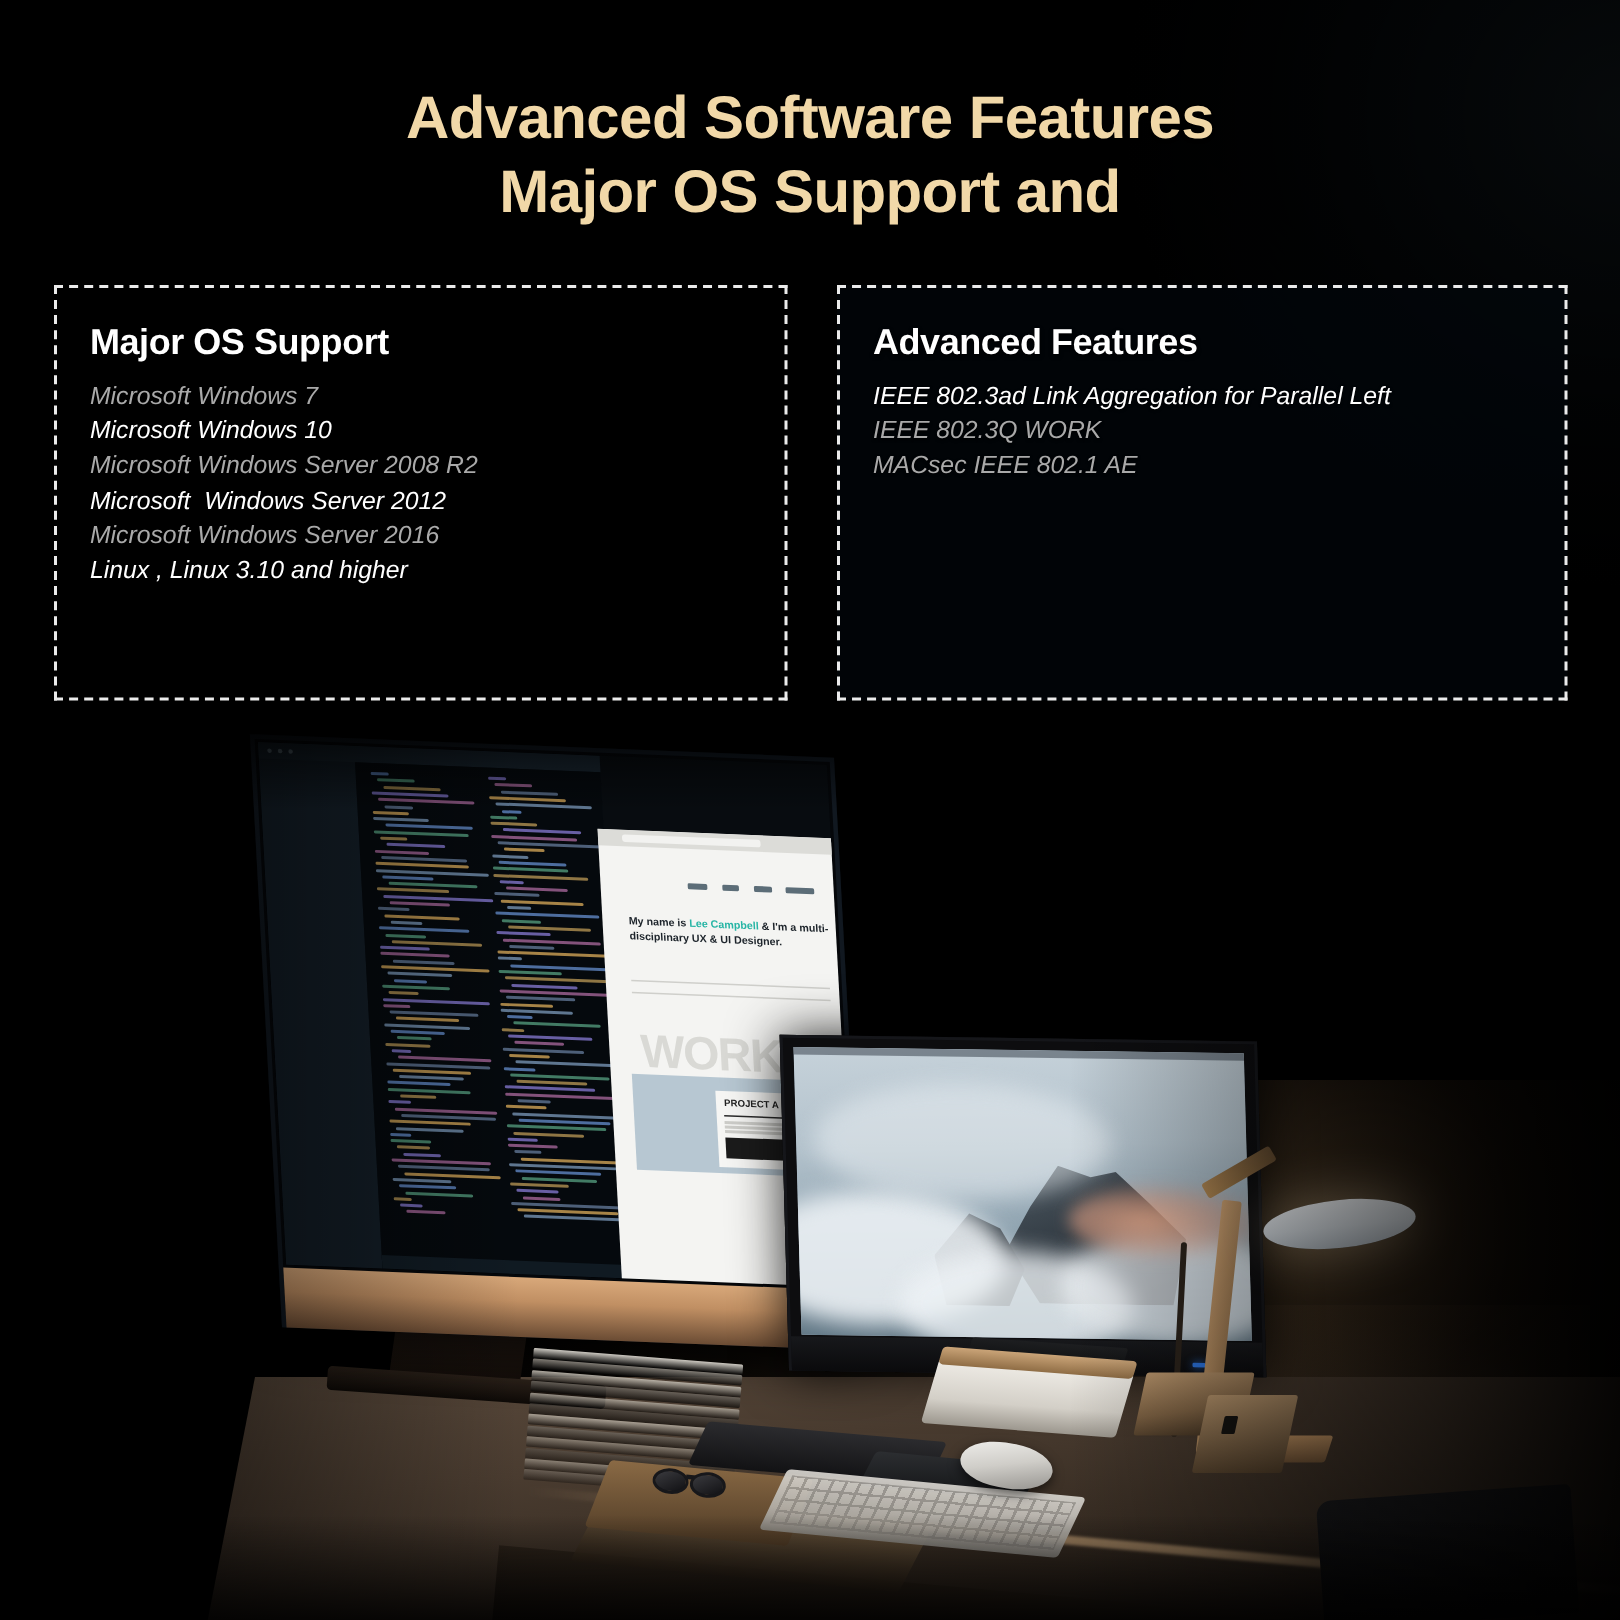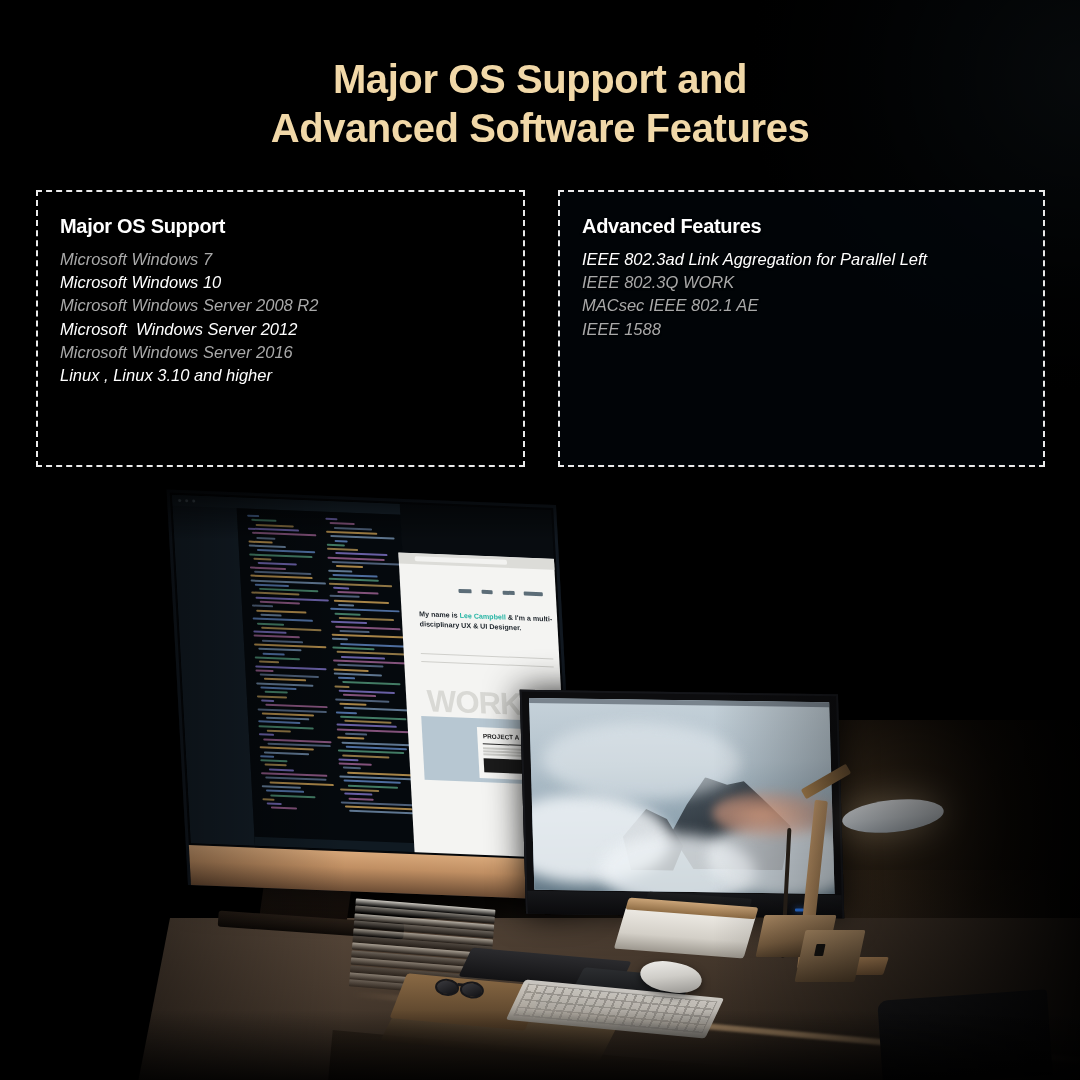--- a/index.html
+++ b/index.html
@@ -46,21 +46,21 @@
   .panel{
     position:absolute;z-index:6;
     border:2px dashed rgba(255,255,255,.92);
     box-sizing:border-box;
   }
   .panel-left{left:36px;top:190px;width:489px;height:277px;background:rgba(0,0,0,.55);}
   .panel-right{left:558px;top:190px;width:487px;height:277px;background:rgba(3,10,16,.42);}
 
   .panel-h{
     font-family:"Liberation Sans", sans-serif;
-    font-weight:700;font-size:20px;letter-spacing:-0.3px;
+    font-weight:700;font-size:24px;letter-spacing:-0.3px;
     color:#ffffff;margin:23px 0 10px 22px;
     text-shadow:0 1px 3px rgba(0,0,0,.9);
   }
   .panel-list{list-style:none;margin:0;padding:0 14px 0 22px;}
   .panel-list li{
     font-family:"Liberation Sans", sans-serif;
     font-style:italic;font-size:16.5px;line-height:23.2px;
     color:#ffffff;white-space:pre;
     text-shadow:0 1px 2px rgba(0,0,0,.85);
   }
@@ -489,39 +489,38 @@
       </div>
     <div class="mouse"></div>
     <div class="chair"></div>
 
     <div class="photo-shade"></div>
     <div class="photo-top"></div>
     <div class="photo-bottom"></div>
   </div>
 
   <div class="title">
+    <span class="ln">Advanced Software Features</span>
     <span class="ln">Major OS Support and</span>
-    <span class="ln">Advanced Software Features</span>
   </div>
 
   <div class="panel panel-left">
     <div class="panel-h">Major OS Support</div>
     <ul class="panel-list" id="list-left">
         <li class="dim">Microsoft Windows 7</li>
         <li>Microsoft Windows 10</li>
         <li class="dim">Microsoft Windows Server 2008 R2</li>
         <li>Microsoft  Windows Server 2012</li>
         <li class="dim">Microsoft Windows Server 2016</li>
         <li>Linux , Linux 3.10 and higher</li>
       </ul>
   </div>
 
   <div class="panel panel-right">
     <div class="panel-h">Advanced Features</div>
     <ul class="panel-list" id="list-right">
         <li>IEEE 802.3ad Link Aggregation for Parallel Left</li>
         <li class="dim">IEEE 802.3Q WORK</li>
         <li class="dim">MACsec IEEE 802.1 AE</li>
-        <li class="dim">IEEE 1588</li>
       </ul>
   </div>
 
 </div>
 
 </body></html>

